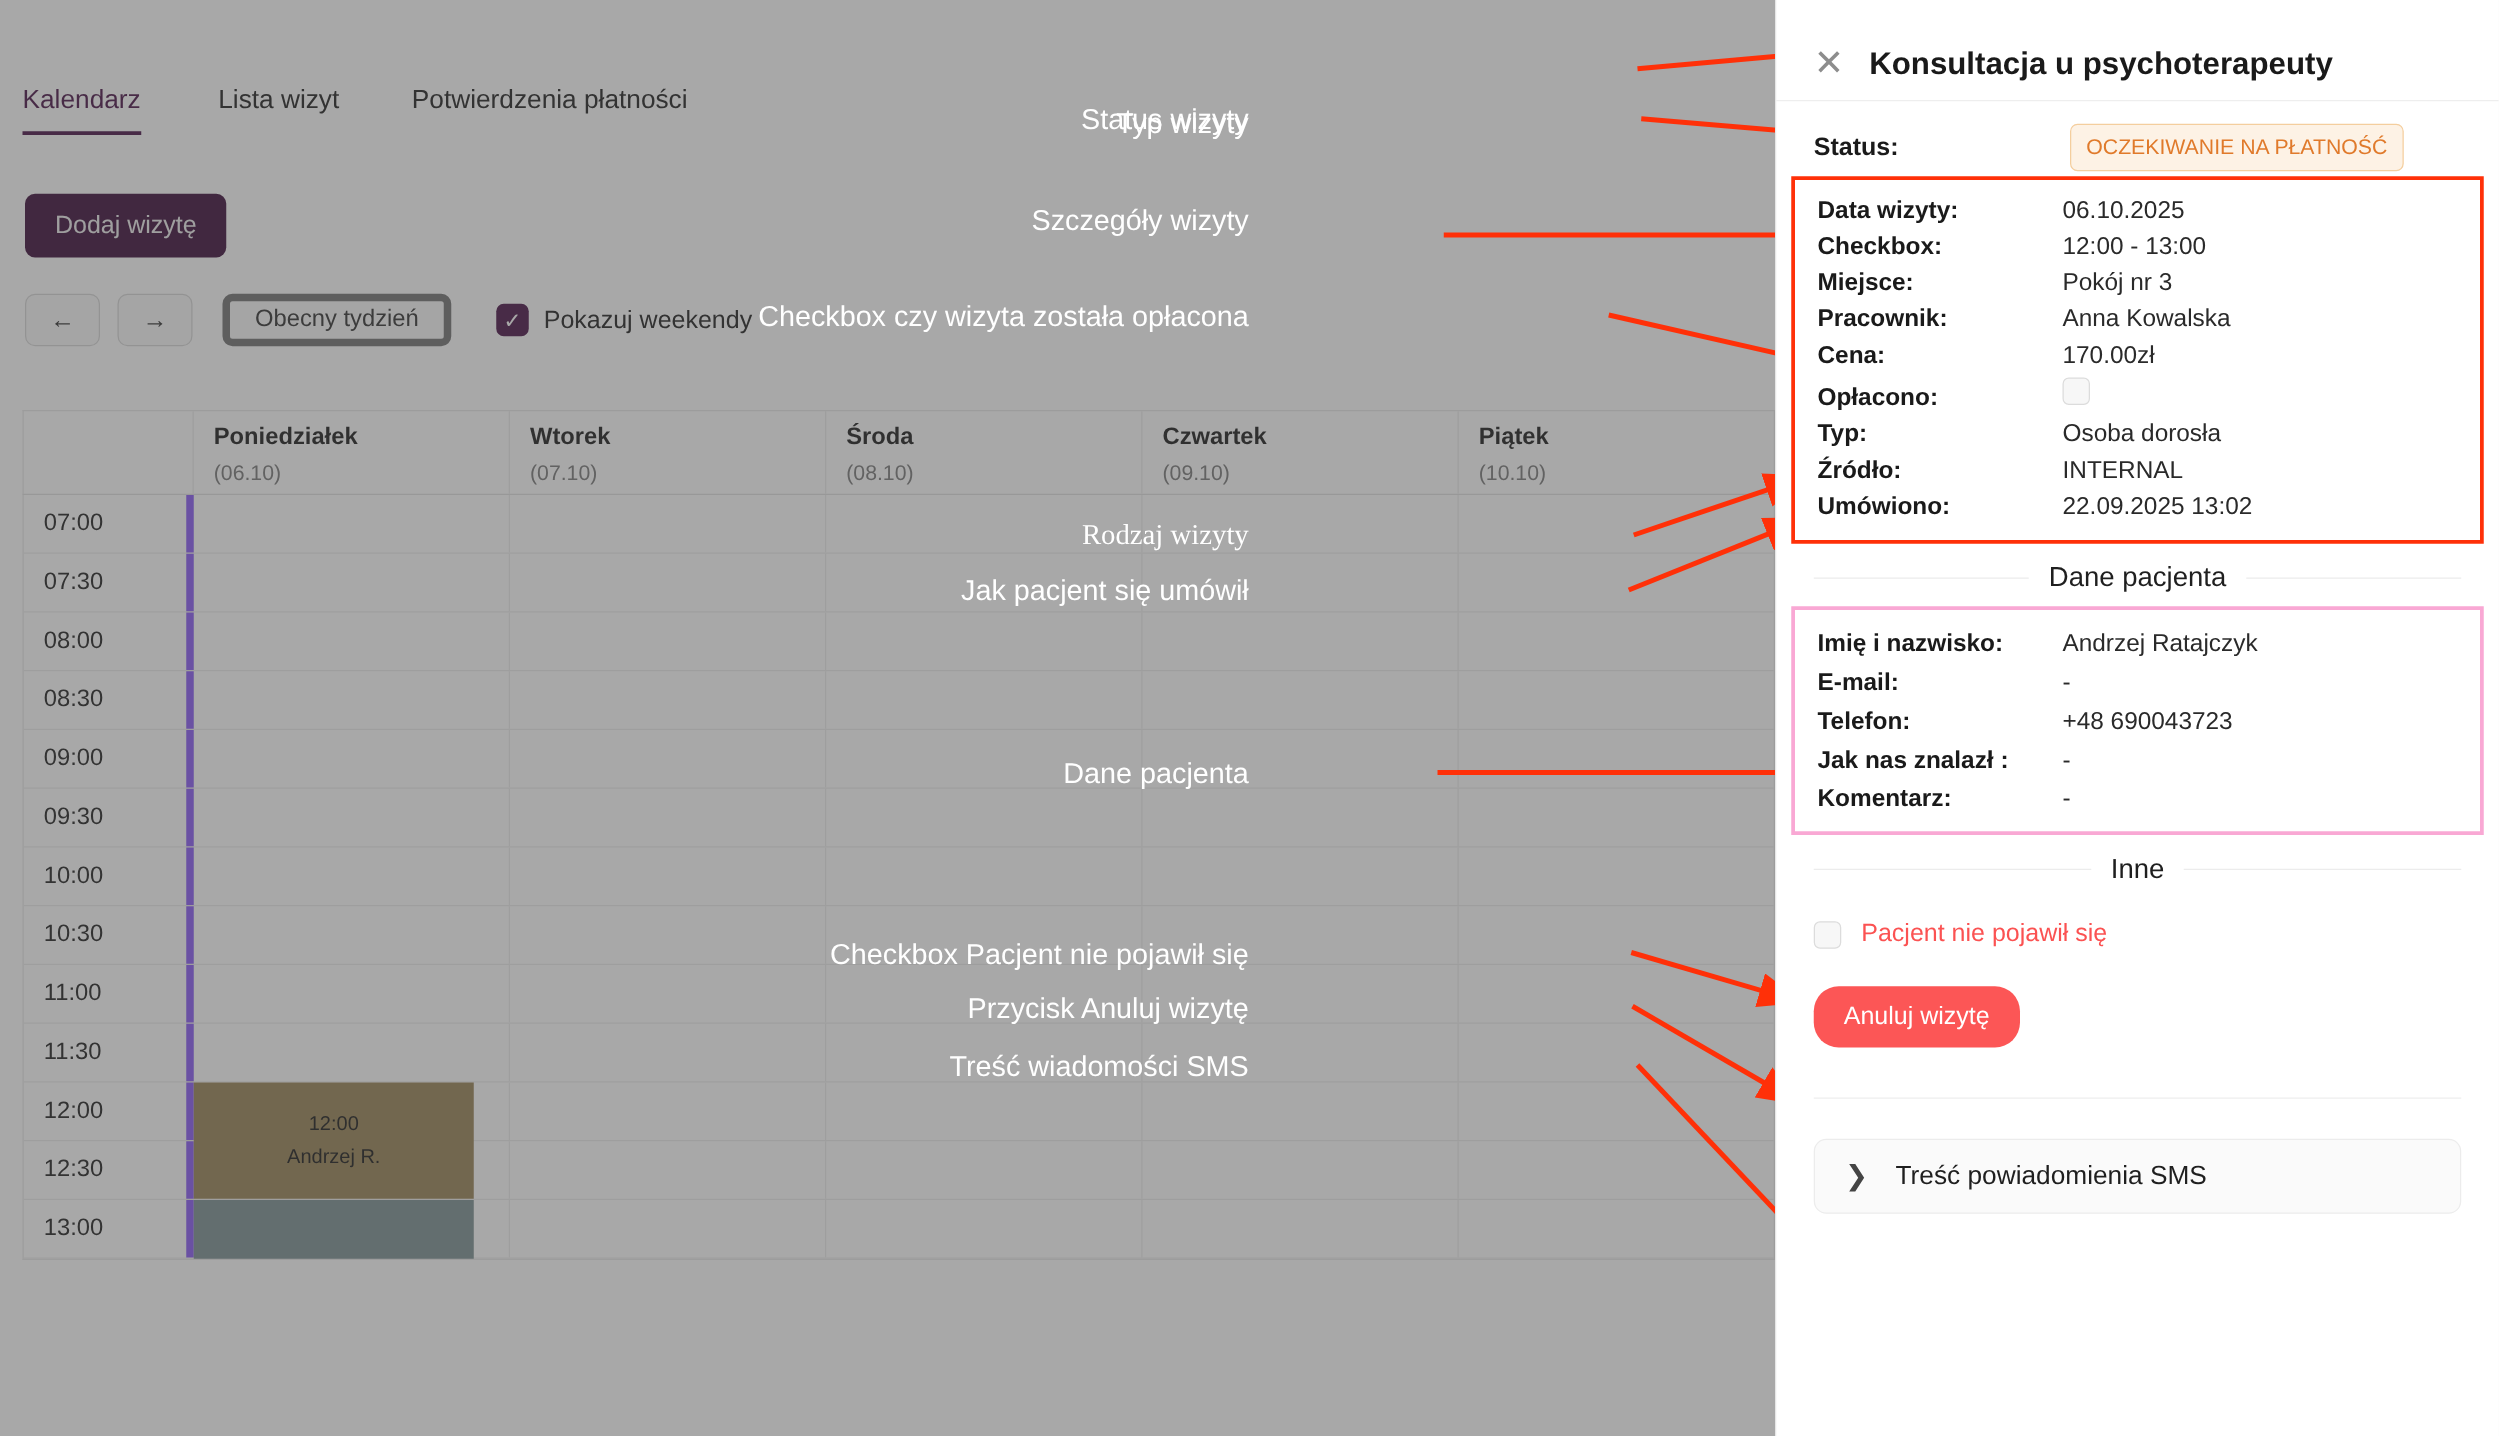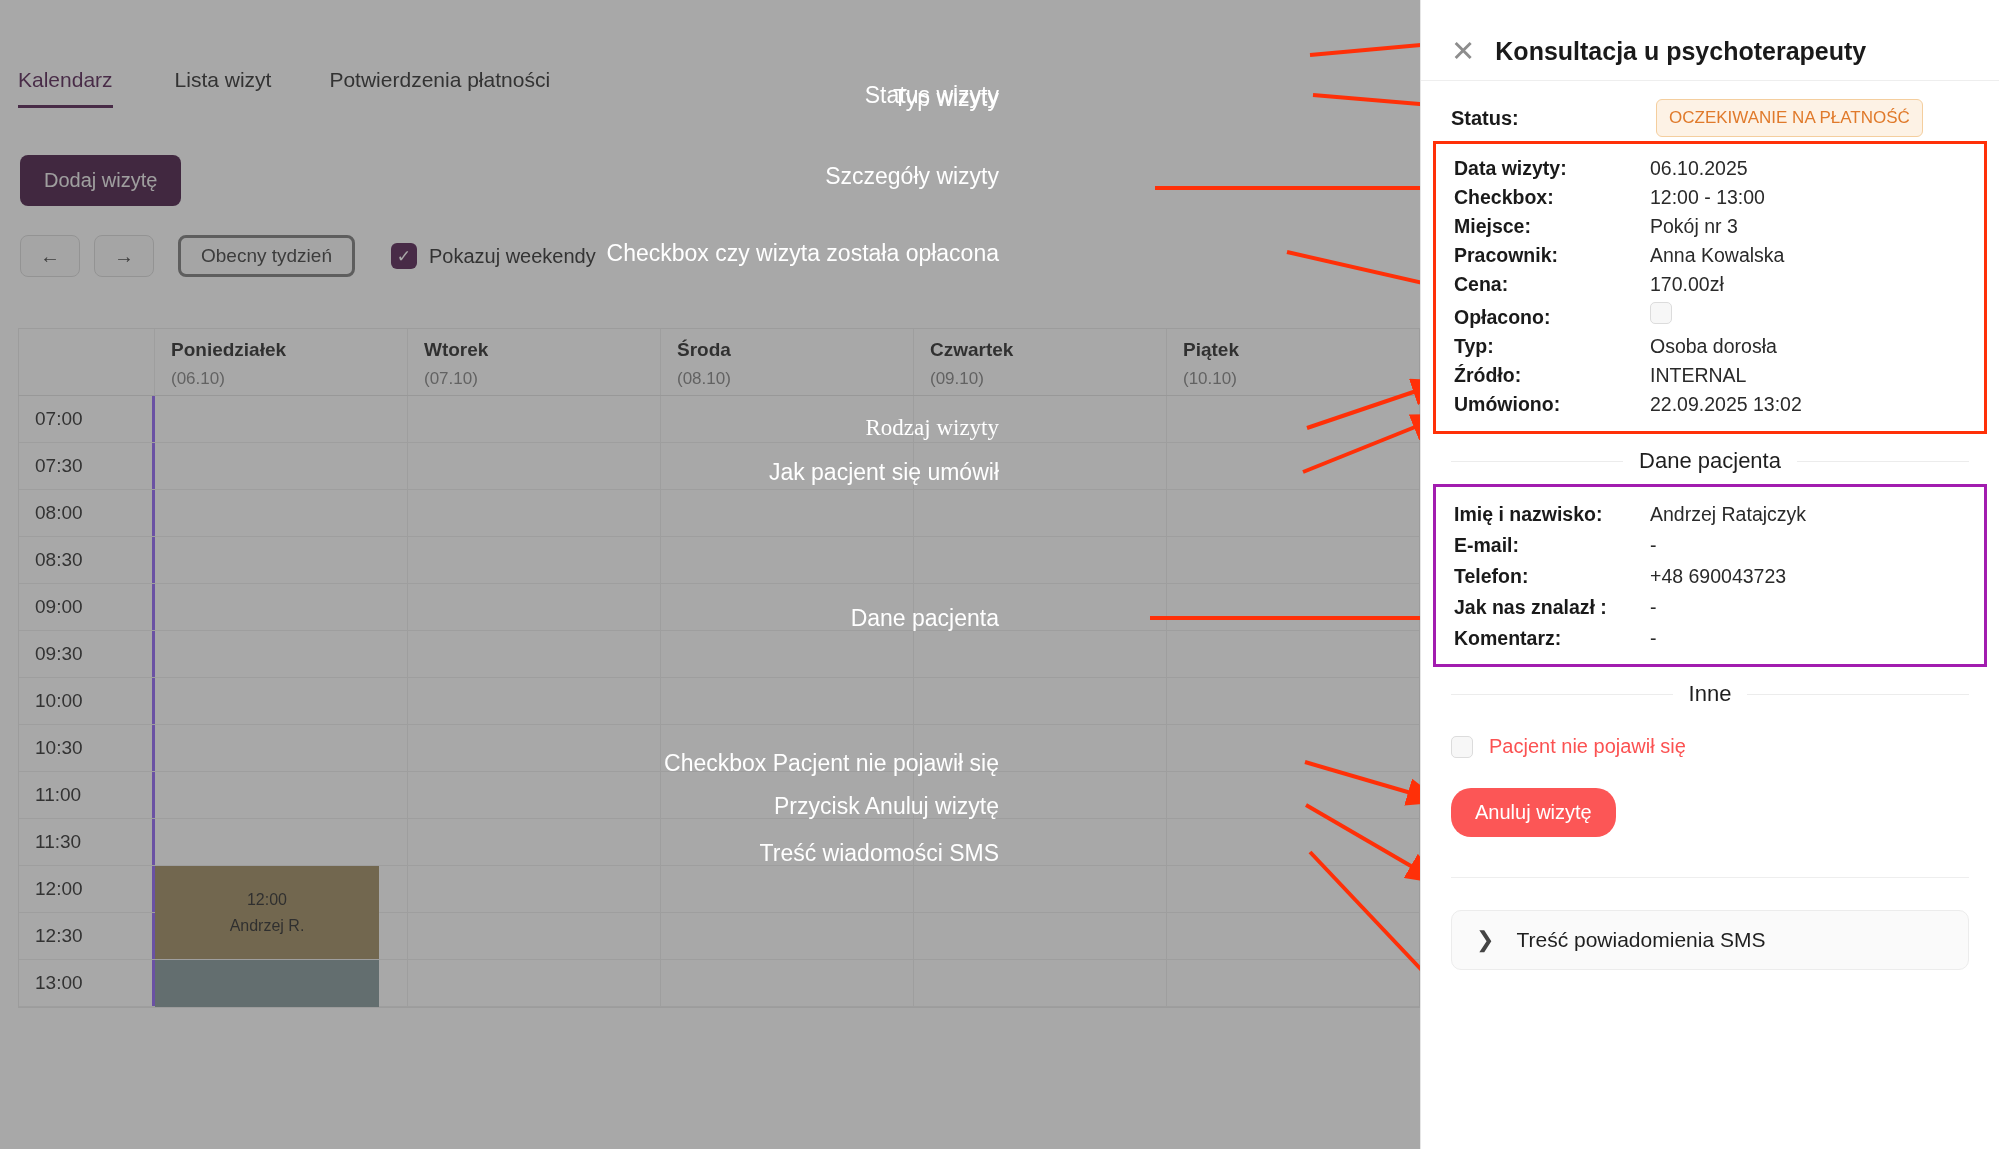--- a/index.html
+++ b/index.html
@@ -45,21 +45,21 @@
     position: absolute; left: 20px; top: 235px;
     display: flex; align-items: center; gap: 14px;
   }
   .icon-btn {
     width: 60px; height: 42px; border: 1px solid #d8d8d8;
     background: #fafafa; border-radius: 8px; font-size: 20px;
     color: #333; display: flex; align-items: center; justify-content: center;
     cursor: pointer;
   }
   .btn-week {
-    height: 42px; border: 3px solid #737373; background: #fafafa;
+    height: 42px; border: 6px solid #737373; background: #fafafa;
     border-radius: 8px; font-size: 19px; color: #333;
     padding: 0 20px; display: flex; align-items: center; cursor: pointer;
     font-family: inherit; margin-left: 10px;
   }
   .weekend-wrap { display: flex; align-items: center; gap: 12px; margin-left: 22px; }
   .cb-purple {
     width: 26px; height: 26px; border-radius: 6px; background: #4A1448;
     display: flex; align-items: center; justify-content: center;
     color: #fff; font-size: 17px; cursor: pointer;
   }
@@ -76,21 +76,21 @@
     flex: 1 1 0; border-right: 1px solid #ececec;
     padding: 10px 0 0 16px;
   }
   .dayhead:last-child { border-right: none; }
   .dh-name { font-size: 19px; font-weight: bold; color: #1d1d1d; }
   .dh-date { font-size: 17px; color: #7c7c7c; margin-top: 8px; }
 
   .cal-body { border: 1px solid #e9e9e9; border-top: none; position: relative; }
   .row { display: flex; height: 47px; border-bottom: 1px solid #ededed; }
   .row .tc {
-    width: 136px; flex: 0 0 136px; border-right: 3px solid #8b5cf6;
+    width: 136px; flex: 0 0 136px; border-right: 6px solid #8b5cf6;
     font-size: 19px; color: #222; padding: 12px 0 0 16px;
   }
   .row .cell { flex: 1 1 0; border-right: 1px solid #ededed; }
   .row .cell:last-child { border-right: none; }
 
   .appt {
     position: absolute; left: 136px; width: 224px;
     background: #9A8557; color: #1b1b1b;
     display: flex; flex-direction: column; align-items: center;
     justify-content: center; gap: 8px; font-size: 16px;
@@ -154,21 +154,21 @@
   }
 
   .sec-title {
     display: flex; align-items: center; gap: 16px;
     padding: 14px 30px 10px 30px;
   }
   .sec-title .ln { flex: 1 1 auto; height: 1px; background: #ececec; }
   .sec-title .tx { font-size: 22px; color: #1f1f1f; }
 
   .patient-box {
-    margin: 0 12px; padding: 12px 0 10px 18px; border: 3px solid #a21caf;
+    margin: 0 12px; padding: 12px 0 10px 18px; border: 3px solid #f9a8d4;
   }
   .p-row { display: flex; align-items: baseline; padding: 4px 0; }
   .p-lbl { font-size: 19.5px; font-weight: bold; color: #1a1a1a; flex: 0 0 196px; }
   .p-val { font-size: 19.5px; color: #2a2a2a; }
 
   .noshow-row { display: flex; align-items: center; gap: 16px; padding: 18px 0 0 30px; }
   .noshow-lbl { font-size: 20px; color: #FB5252; }
 
   .btn-cancel {
     margin: 30px 0 0 30px; background: #FC5656; color: #fff; border: none;

